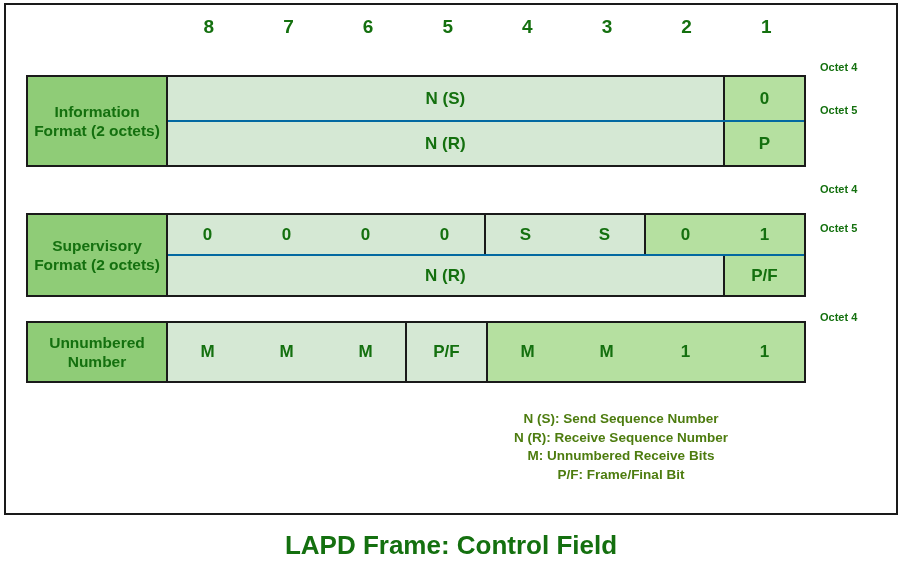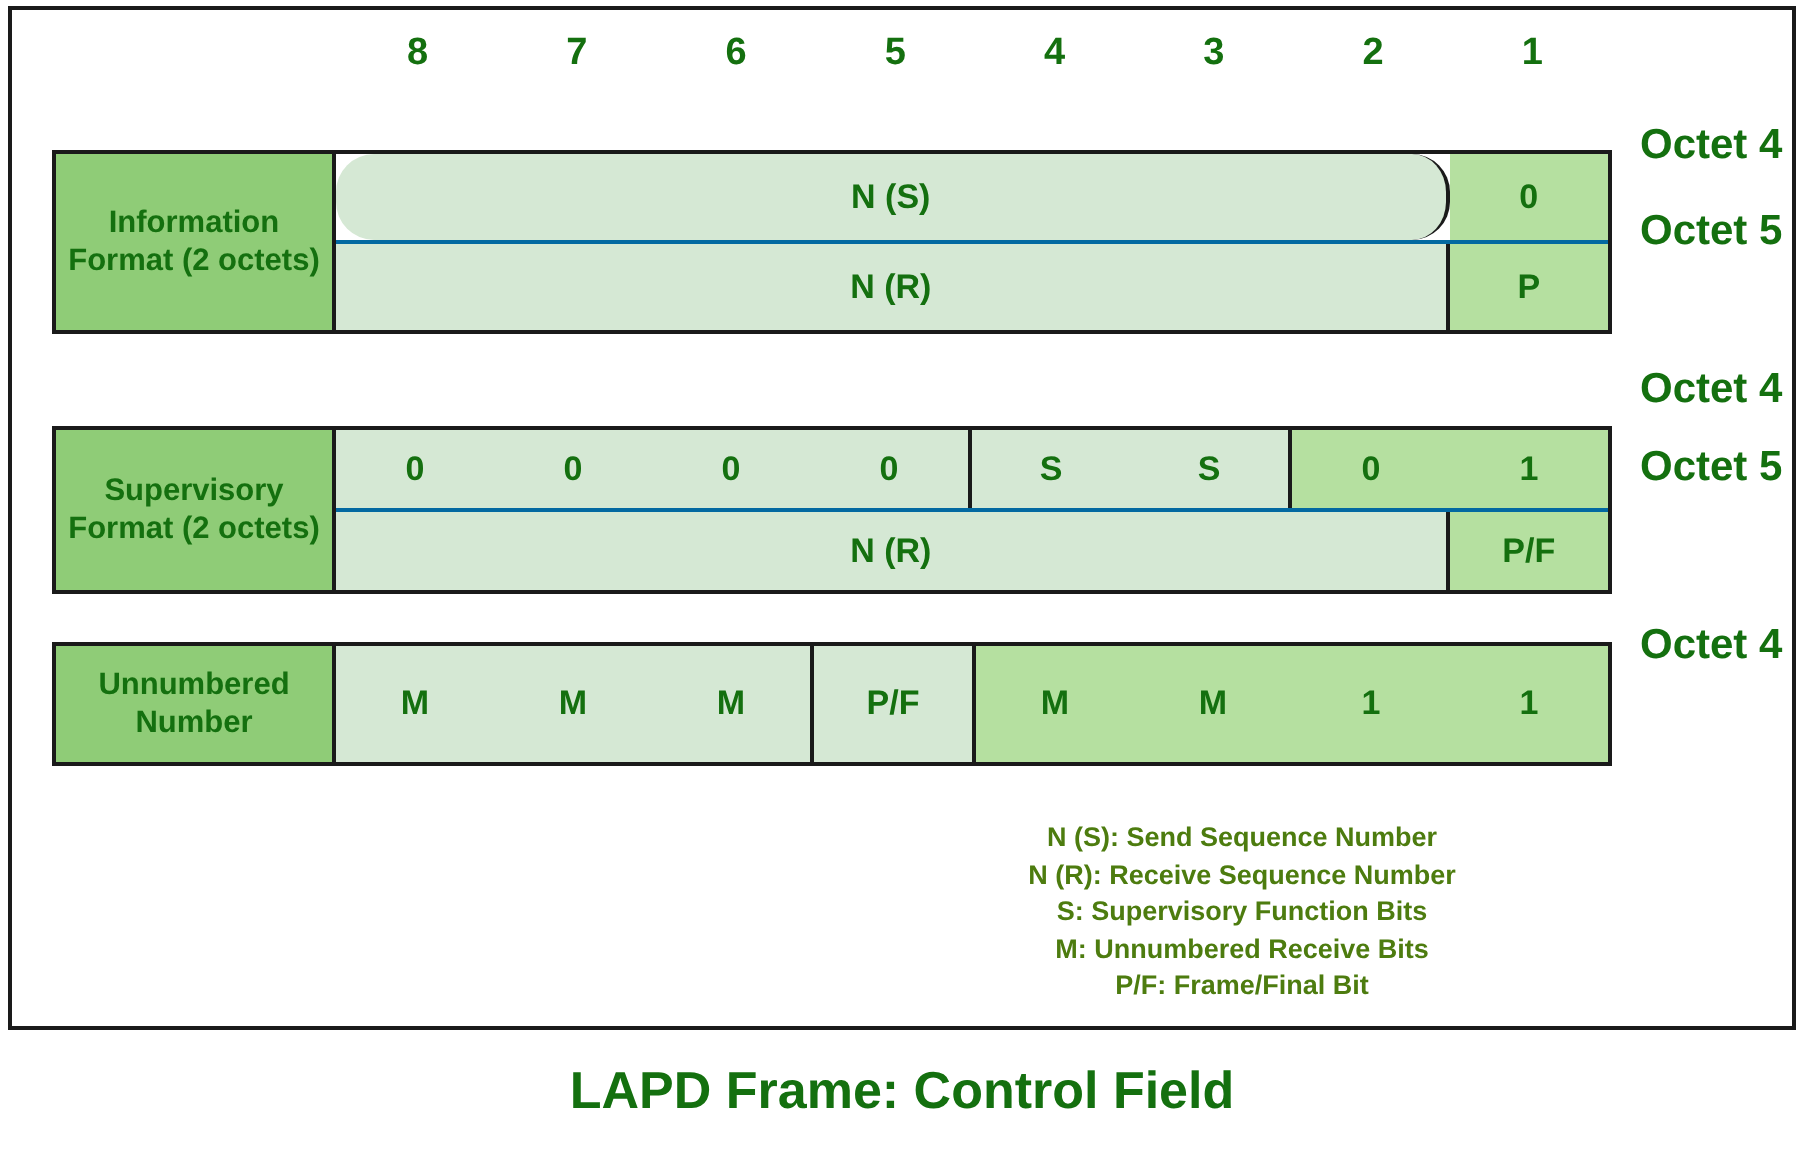--- a/index.html
+++ b/index.html
@@ -117,21 +117,21 @@
 
   
   #block-information { top: 38px;  width: 780px; height: 92px; }
   #block-supervisory { top: 176px; width: 780px; height: 84px; }
   #block-unnumbered  { top: 284px; width: 780px; height: 62px; }
 
   
   .octet-label {
     position: absolute;
     left: 814px;
-    font-size: 21px;
+    font-size: 11px;
     font-weight: bold;
     color: #14700f;
     white-space: nowrap;
   }
   #octet-i-4 { top: 56px; }
   #octet-i-5 { top: 99px; }
   #octet-s-4 { top: 178px; }
   #octet-s-5 { top: 217px; }
   #octet-u-4 { top: 306px; }
 
@@ -176,21 +176,21 @@
     <div class="bit-num">4</div>
     <div class="bit-num">3</div>
     <div class="bit-num">2</div>
     <div class="bit-num">1</div>
   </div>
 
   <div class="format-block" id="block-information">
     <div class="fmt-label">Information Format (2 octets)</div>
     <div class="fmt-rows">
       <div class="fmt-row">
-        <div class="cell" style="flex:7 1 0;border-radius:19px;">N (S)</div>
+        <div class="cell" style="flex:7 1 0;">N (S)</div>
         <div class="cell dark" style="flex:1 1 0;">0</div>
       </div>
       <div class="fmt-row">
         <div class="cell" style="flex:7 1 0;">N (R)</div>
         <div class="cell dark" style="flex:1 1 0;">P</div>
       </div>
     </div>
   </div>
   <div class="octet-label" id="octet-i-4">Octet 4</div>
   <div class="octet-label" id="octet-i-5">Octet 5</div>
@@ -250,20 +250,19 @@
           </div>
         </div>
       </div>
     </div>
   </div>
   <div class="octet-label" id="octet-u-4">Octet 4</div>
 
   <div id="legend">
     <div class="legend-line">N (S): Send Sequence Number</div>
     <div class="legend-line">N (R): Receive Sequence Number</div>
-    <div class="legend-line">S: Supervisory Function Bits</div>
     <div class="legend-line">M: Unnumbered Receive Bits</div>
     <div class="legend-line">P/F: Frame/Final Bit</div>
   </div>
 
 </div>
 
 <div id="caption">LAPD Frame: Control Field</div>
 
 </body></html>

